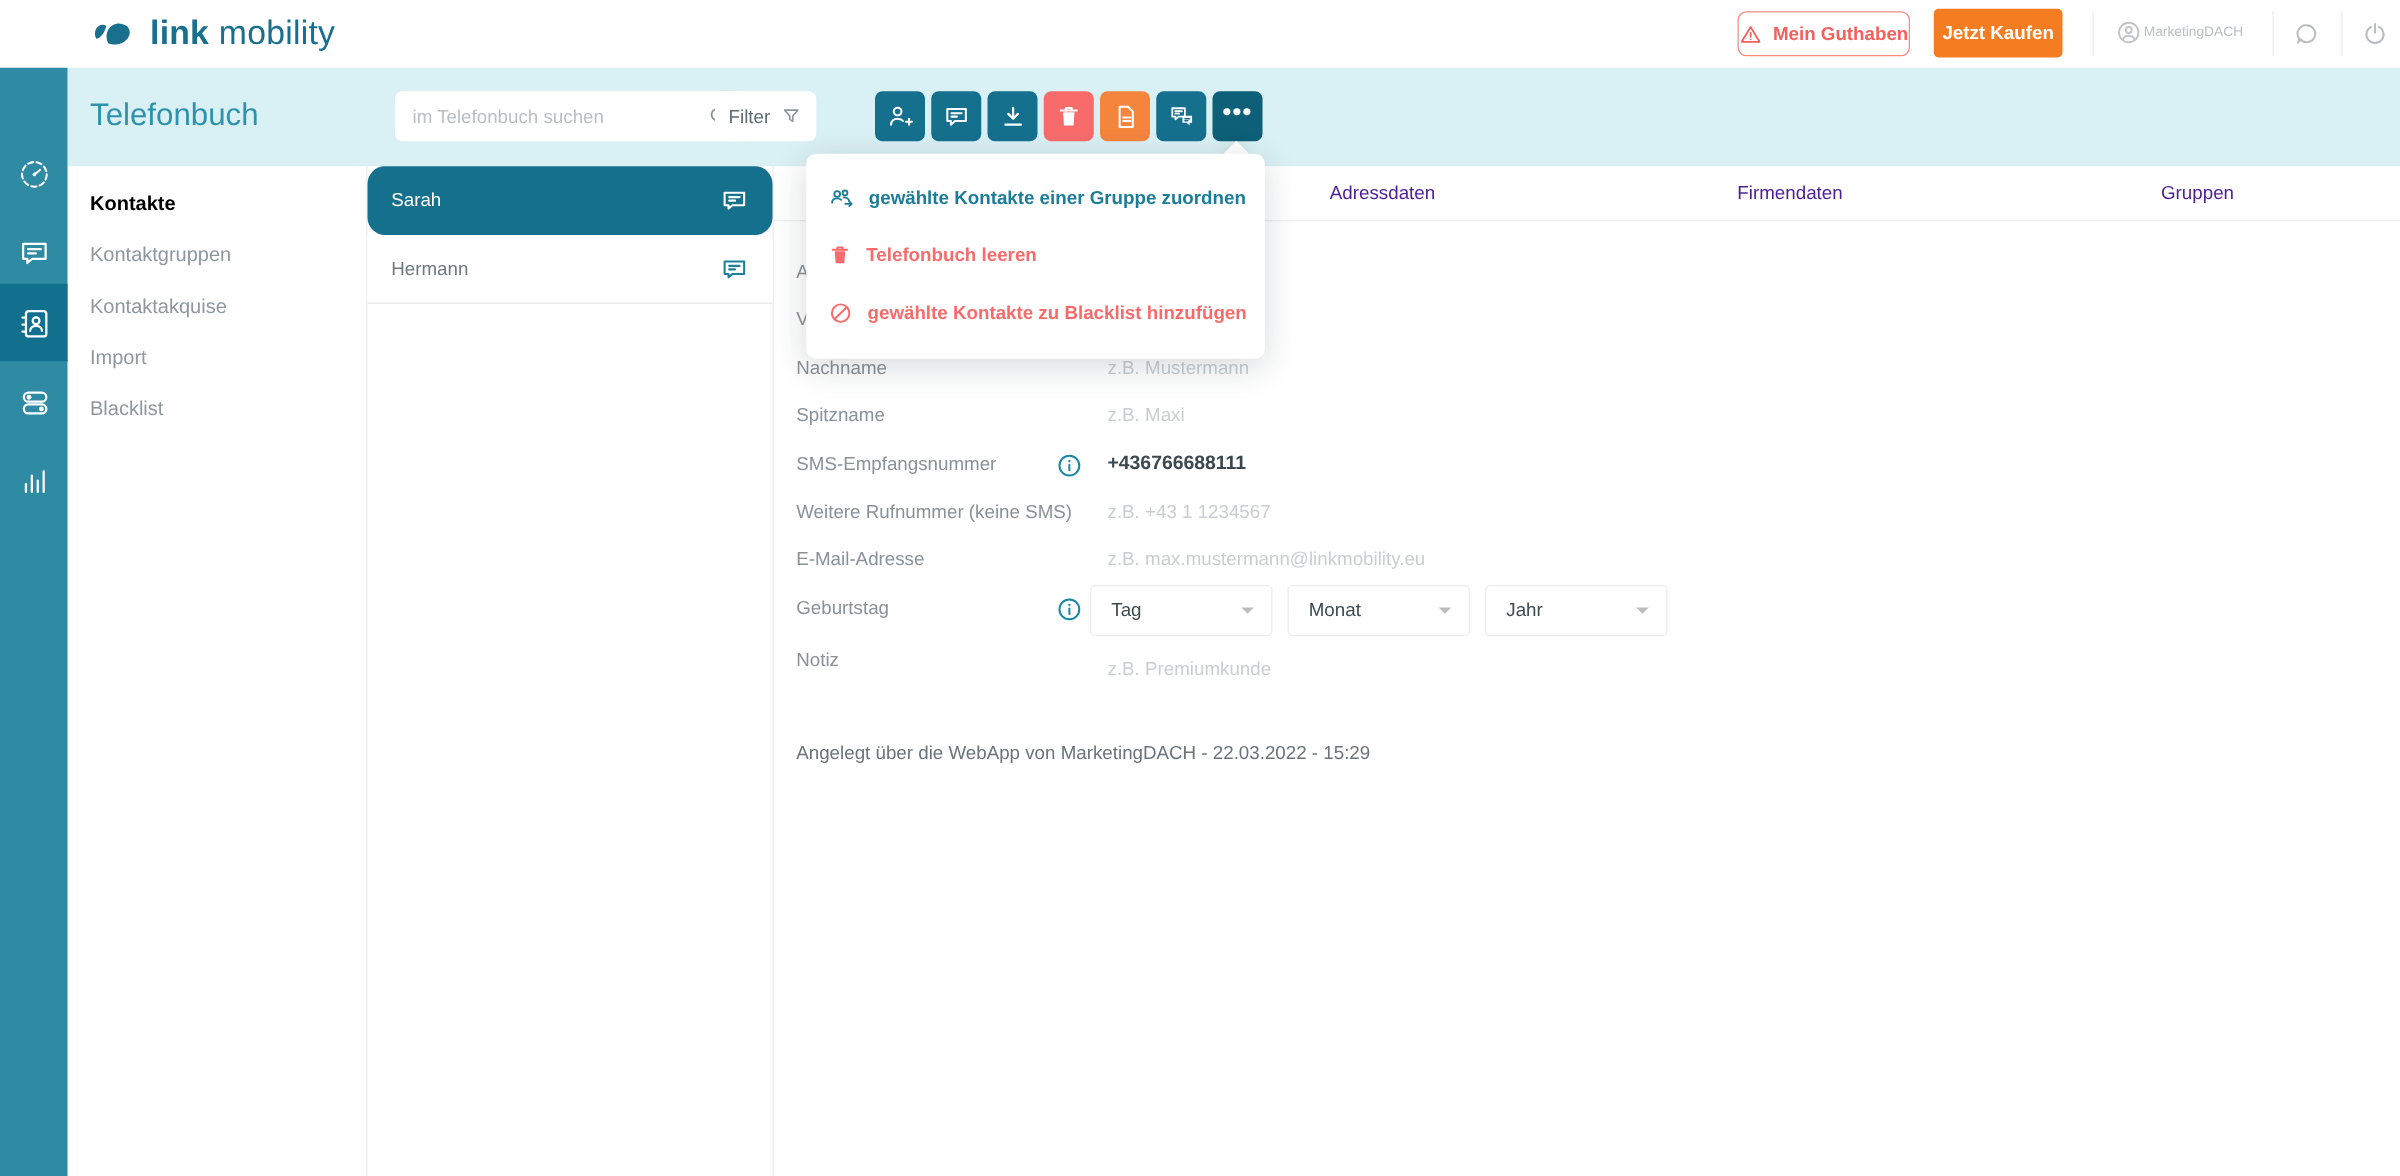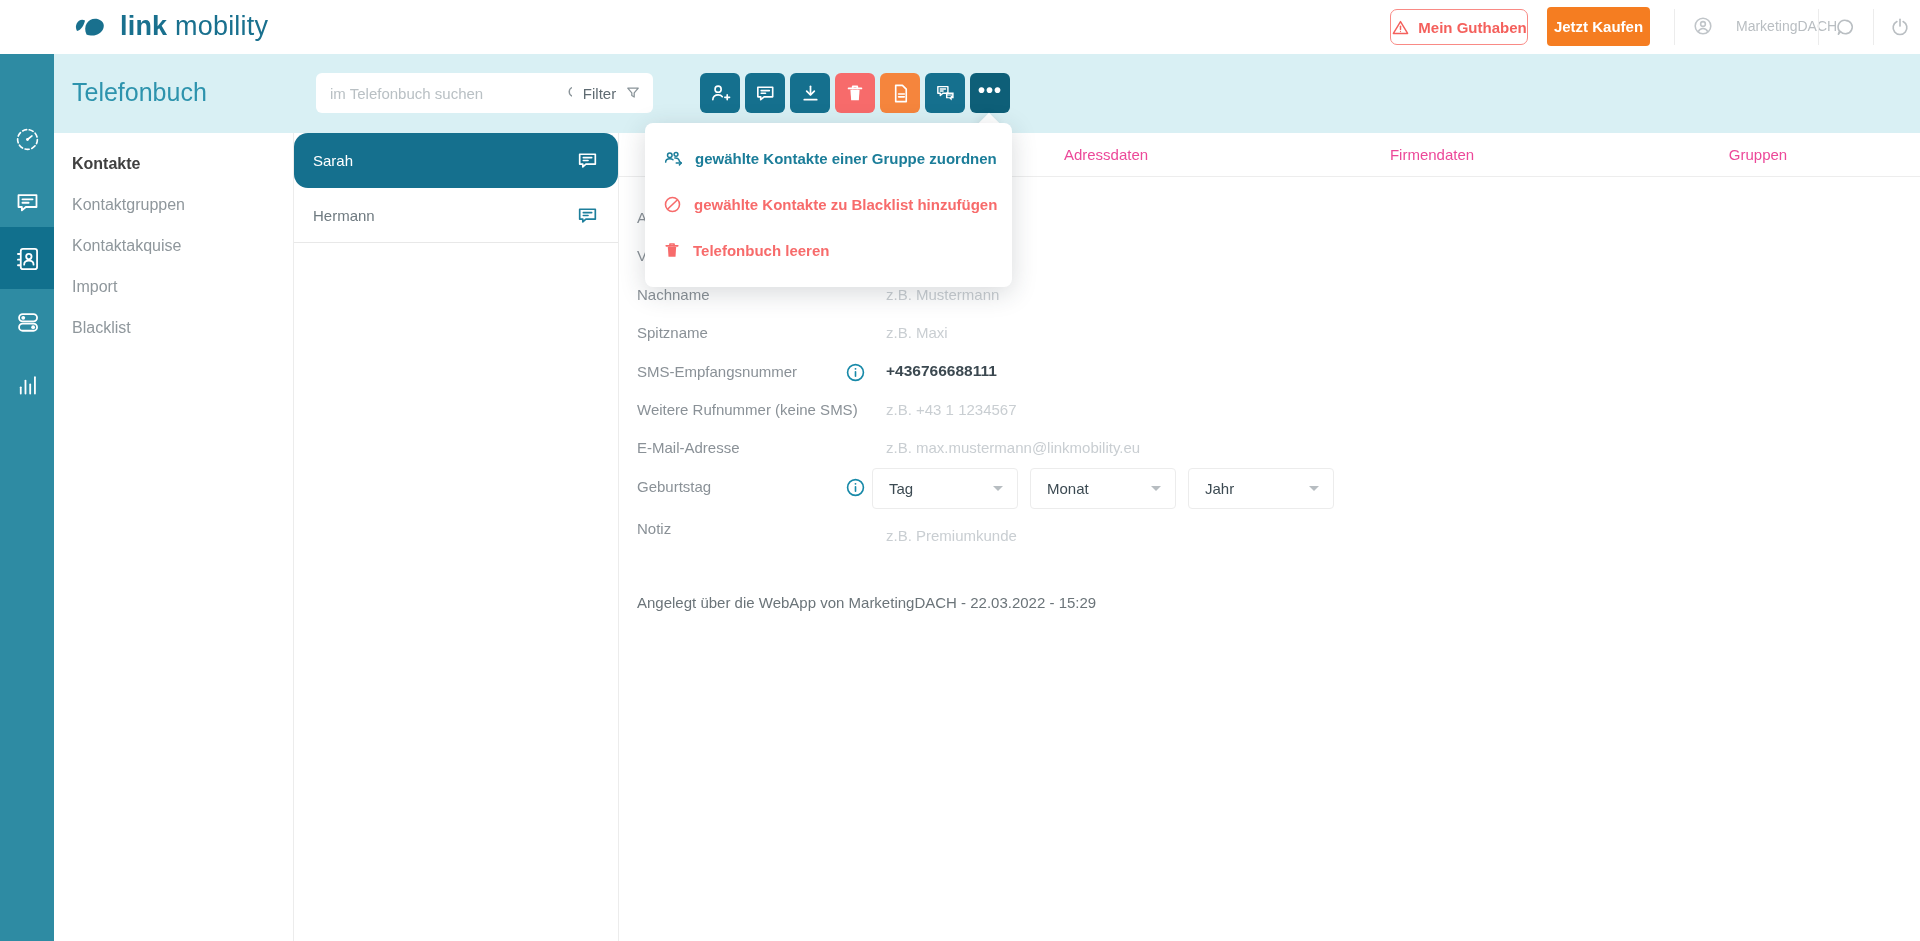--- a/index.html
+++ b/index.html
@@ -11,21 +11,21 @@
   .header { position:absolute; left:0; top:0; width:1920px; height:54px; background:#fff; z-index:20; }
   .logo { position:absolute; left:72px; top:11px; display:flex; align-items:flex-end; gap:8px; color:#19708e; }
   .logo-text { font-size:27px; letter-spacing:.2px; color:#19708e; }
   .logo-text b { font-weight:700; }
   .logo-text span { font-weight:400; }
   .btn-guthaben { position:absolute; left:1390px; top:9px; width:138px; height:36px; border:1px solid #f98a85; border-radius:7px;
     background:#fff; display:flex; align-items:center; justify-content:center; gap:8px; color:#f4605c; font-size:15px; font-weight:700; cursor:pointer; }
   .btn-kaufen { position:absolute; left:1547px; top:7px; width:103px; height:39px; background:#f57d21; border:none; border-radius:4px;
     color:#fff; font-size:15px; font-weight:700; cursor:pointer; }
   .hdr-divider { position:absolute; top:9px; height:36px; width:1px; background:#ececec; }
-  .account { position:absolute; left:1692px; top:15px; display:flex; align-items:center; gap:22px; color:#b9bec2; font-size:14px; cursor:pointer; }
+  .account { position:absolute; left:1692px; top:15px; display:flex; align-items:center; gap:1px; color:#b9bec2; font-size:11px; cursor:pointer; }
   .hdr-icon { position:absolute; top:16px; color:#b9bec2; cursor:pointer; }
 
   
   .sidebar { position:absolute; left:0; top:54px; width:54px; height:887px; background:#2e8ba3; z-index:10; }
   .side-item { position:absolute; left:0; width:54px; height:62px; display:flex; align-items:center; justify-content:center; color:#fff; cursor:pointer; }
   .side-item.active { background:#11708d; }
 
   
   .band { position:absolute; left:54px; top:54px; width:1866px; height:79px; background:#d9f0f4; }
   .page-title { position:absolute; left:72px; top:78px; font-size:25px; color:#2d93ad; }
@@ -41,34 +41,34 @@
   .filter-btn .funnel { color:#8a9499; }
 
   .tbtn { position:absolute; top:73px; width:40px; height:40px; border:none; border-radius:6px; display:flex; align-items:center; justify-content:center;
     color:#fff; cursor:pointer; }
   .tbtn.teal { background:#15708e; } .tbtn.red { background:#f76b6b; } .tbtn.orange { background:#f5853d; } .tbtn.dark { background:#0e5f78; }
   .dots { font-size:20px; font-weight:700; letter-spacing:1px; color:#fff; margin-top:-6px; }
 
   
   .submenu { position:absolute; left:54px; top:143px; width:239px; }
   .submenu-item { height:41px; display:flex; align-items:center; padding-left:18px; font-size:16px; color:#8f979c; cursor:pointer; }
-  .submenu-item.active { color:#404040; font-weight:700; }
+  .submenu-item.active { color:#000000; font-weight:700; }
   .vline { position:absolute; top:133px; bottom:0; width:1px; background:#ececec; }
 
   
   .contact-list { position:absolute; left:294px; top:133px; width:324px; }
   .contact-row { height:55px; display:flex; align-items:center; padding:0 18px 0 19px; font-size:15px; cursor:pointer; background:#fff;
     color:#6f7a80; border-bottom:1px solid #e8e8e8; justify-content:space-between; }
   .contact-row.selected { background:#15708e; color:#fff; border-bottom:none;border-radius:14px; }
   .contact-row .msg-ic { color:#1e7f9c; }
   .contact-row.selected .msg-ic { color:#fff; }
 
   
   .tabs { position:absolute; left:618px; top:133px; width:1302px; height:44px; border-bottom:1px solid #ededed; }
-  .tab { position:absolute; top:0; width:326px; height:44px; line-height:44px; text-align:center; font-size:15px; color:#ec4899; cursor:pointer; }
+  .tab { position:absolute; top:0; width:326px; height:44px; line-height:44px; text-align:center; font-size:15px; color:#4c1d95; cursor:pointer; }
   .flabel { position:absolute; left:637px; font-size:15px; color:#8a9197; }
   .fplaceholder { position:absolute; left:886px; font-size:15px; color:#c9ced2; cursor:text; }
   .fvalue { position:absolute; left:886px; font-size:15.5px; font-weight:700; color:#3b4850; cursor:text; }
   .info-ic { position:absolute; left:845px; color:#1789a8; cursor:pointer; }
 
   .dd { position:absolute; top:468px; width:146px; height:41px; background:#fff; border:1px solid #ececec; border-radius:4px;
     display:flex; align-items:center; justify-content:space-between; padding:0 14px 0 16px; font-size:15px; color:#3c4a52; cursor:pointer; }
   .chev { width:0; height:0; border-left:5px solid transparent; border-right:5px solid transparent; border-top:5px solid #b7bdc1; }
 
   .created-note { position:absolute; left:637px; top:594px; font-size:15px; color:#6b7479; }
@@ -375,32 +375,32 @@
           <circle cx="15.3" cy="8" r="2.1"></circle>
             <path d="M14 12 c2.6-.3 4.6 .9 4.8 3"></path>
           <path d="M15.5 17.5 h5.5"></path>
             <path d="M19 15.5 l2 2 -2 2"></path>
         </svg>
       </span>
       <span>gewählte Kontakte einer Gruppe zuordnen</span>
     </div>
     <div class="cm-item cm-red">
       <span>
-        <svg width="21" height="21" viewBox="0 0 24 24" fill="none" stroke="#f76b6b" stroke-width="1.8" stroke-linecap="round">
-          <circle cx="12" cy="12" r="8"></circle>
-            <path d="M6.9 16.9 L17.1 7.1"></path>
-        </svg>
-      </span>
-      <span>gewählte Kontakte zu Blacklist hinzufügen</span>
-    </div>
-    <div class="cm-item cm-red">
-      <span>
         <svg width="20" height="20" viewBox="0 0 24 24" fill="none" stroke="#f76b6b" stroke-width="1.9" stroke-linecap="round" stroke-linejoin="round">
           <path d="M5 7 h14"></path>
             <path d="M9.5 7 V4.8 h5 V7"></path>
           <path d="M7 8.5 h10 l-.8 11.5 H7.8 Z" fill="#f76b6b" stroke="none"></path>
         </svg>
       </span>
       <span>Telefonbuch leeren</span>
     </div>
+    <div class="cm-item cm-red">
+      <span>
+        <svg width="21" height="21" viewBox="0 0 24 24" fill="none" stroke="#f76b6b" stroke-width="1.8" stroke-linecap="round">
+          <circle cx="12" cy="12" r="8"></circle>
+            <path d="M6.9 16.9 L17.1 7.1"></path>
+        </svg>
+      </span>
+      <span>gewählte Kontakte zu Blacklist hinzufügen</span>
+    </div>
   </div>
 
 </div>
 
 </body></html>

